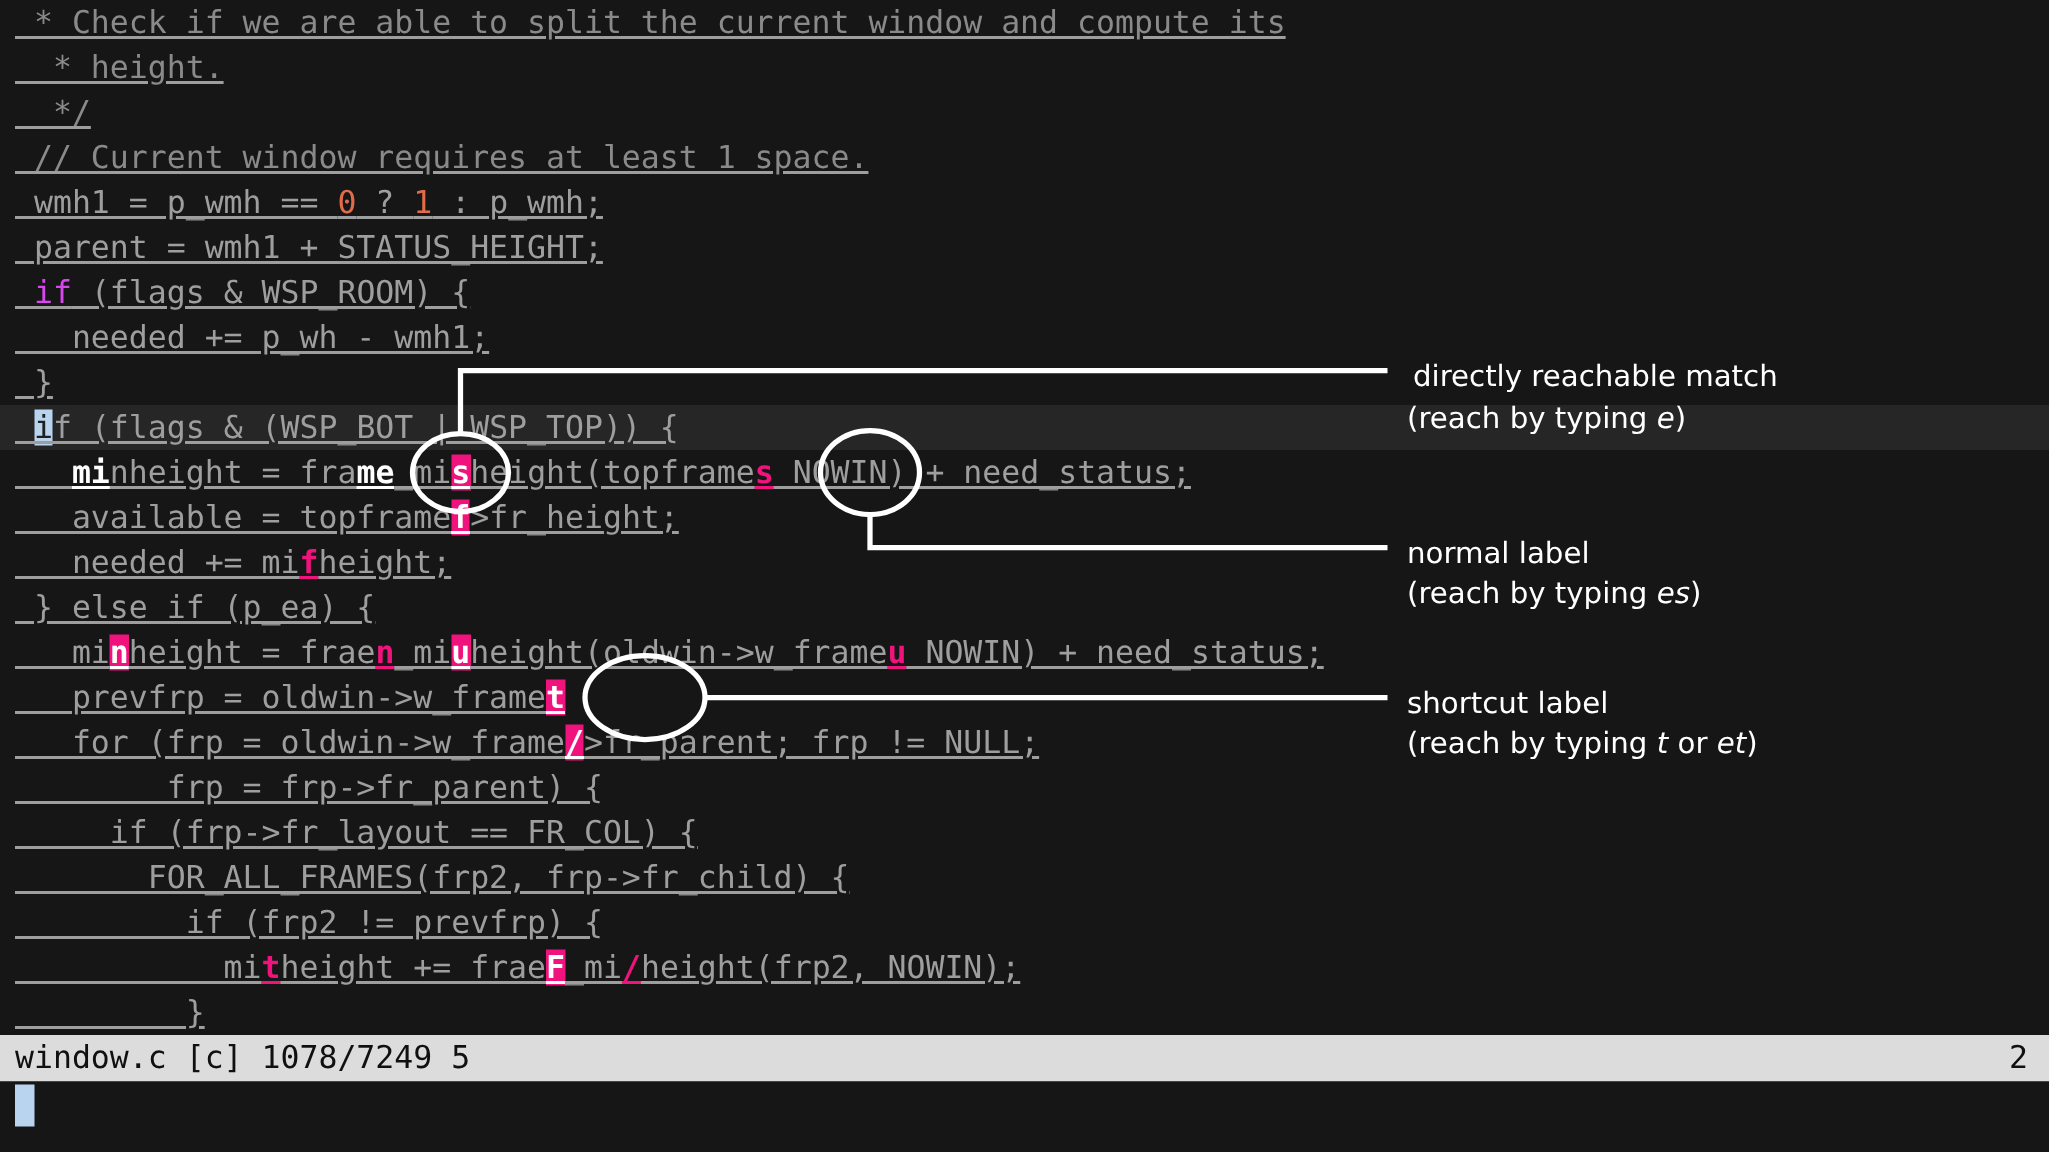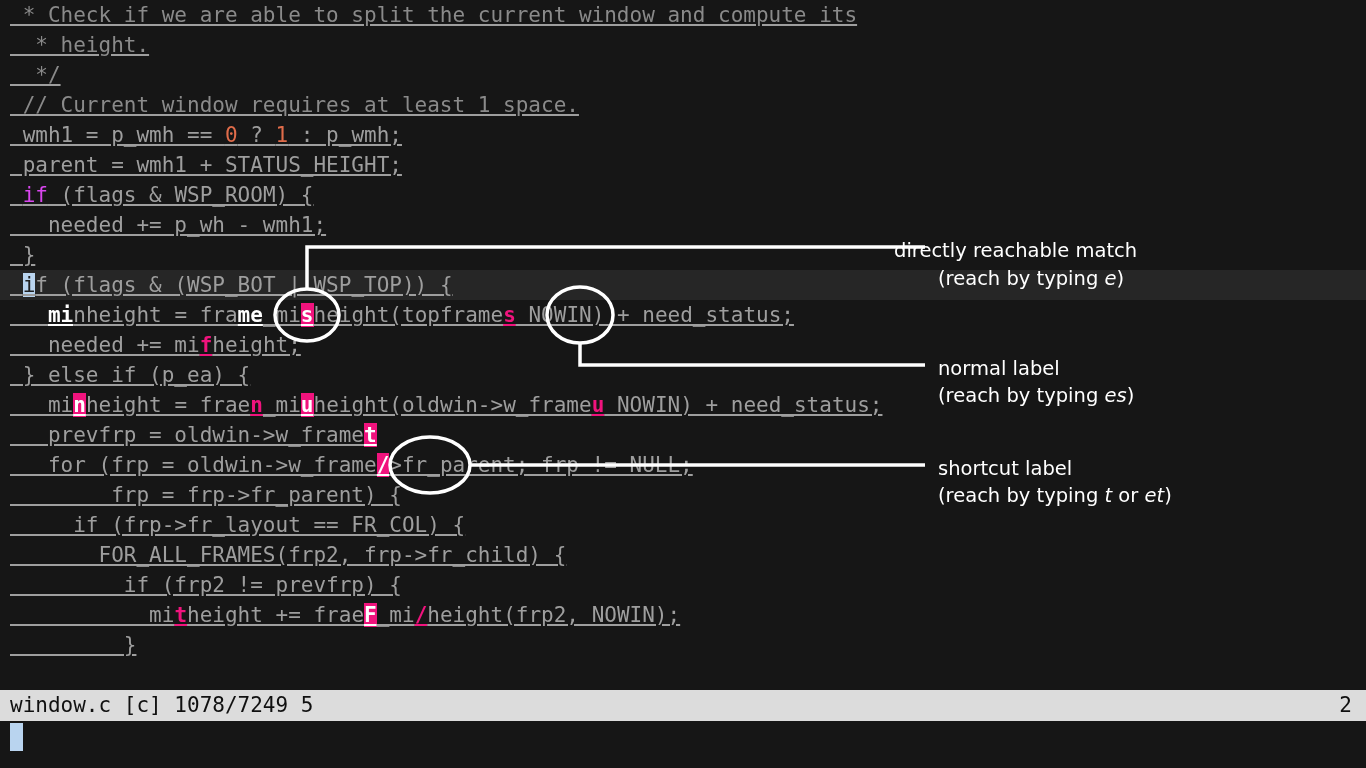--- a/index.html
+++ b/index.html
@@ -136,20 +136,21 @@
       <div class="code-line"><span class="tok-comment">  * height.</span></div>
       <div class="code-line"><span class="tok-comment">  */</span></div>
       <div class="code-line"><span class="tok-comment"> // Current window requires at least 1 space.</span></div>
       <div class="code-line"><span class="tok-plain"> wmh1 = p_wmh == </span><span class="tok-num">0</span><span class="tok-plain"> ? </span><span class="tok-num">1</span><span class="tok-plain"> : p_wmh;</span></div>
       <div class="code-line"><span class="tok-plain"> parent = wmh1 + STATUS_HEIGHT;</span></div>
       <div class="code-line"><span class="tok-plain"> </span><span class="tok-kw">if</span><span class="tok-plain"> (flags &amp; WSP_ROOM) {</span></div>
       <div class="code-line"><span class="tok-plain">   needed += p_wh - wmh1;</span></div>
       <div class="code-line"><span class="tok-plain"> }</span></div>
       <div class="code-line cursorline"><span class="tok-plain"> </span><span class="cursor-block">i</span><span class="tok-plain">f (flags &amp; (WSP_BOT | WSP_TOP)) {</span></div>
       <div class="code-line"><span class="tok-plain">   </span><span class="lbl-direct">mi</span><span class="tok-plain">nheight = fra</span><span class="lbl-direct">me</span><span class="tok-plain">_mi</span><span class="lbl-shortcut">s</span><span class="tok-plain">height(topframe</span><span class="lbl-normal">s</span><span class="tok-plain"> NOWIN) + need_status;</span></div>
+      <div class="code-line"><span class="tok-plain">   available = topframe</span><span class="lbl-shortcut">f</span><span class="tok-plain">&gt;fr_height;</span></div>
       <div class="code-line"><span class="tok-plain">   needed += mi</span><span class="lbl-normal">f</span><span class="tok-plain">height;</span></div>
       <div class="code-line"><span class="tok-plain"> } else if (p_ea) {</span></div>
       <div class="code-line"><span class="tok-plain">   mi</span><span class="lbl-shortcut">n</span><span class="tok-plain">height = frae</span><span class="lbl-normal">n</span><span class="tok-plain">_mi</span><span class="lbl-shortcut">u</span><span class="tok-plain">height(oldwin-&gt;w_frame</span><span class="lbl-normal">u</span><span class="tok-plain"> NOWIN) + need_status;</span></div>
       <div class="code-line"><span class="tok-plain">   prevfrp = oldwin-&gt;w_frame</span><span class="lbl-shortcut">t</span><span class="tok-plain"></span></div>
       <div class="code-line"><span class="tok-plain">   for (frp = oldwin-&gt;w_frame</span><span class="lbl-shortcut">/</span><span class="tok-plain">&gt;fr_parent; frp != NULL;</span></div>
       <div class="code-line"><span class="tok-plain">        frp = frp-&gt;fr_parent) {</span></div>
       <div class="code-line"><span class="tok-plain">     if (frp-&gt;fr_layout == FR_COL) {</span></div>
       <div class="code-line"><span class="tok-plain">       FOR_ALL_FRAMES(frp2, frp-&gt;fr_child) {</span></div>
       <div class="code-line"><span class="tok-plain">         if (frp2 != prevfrp) {</span></div>
       <div class="code-line"><span class="tok-plain">           mi</span><span class="lbl-normal">t</span><span class="tok-plain">height += frae</span><span class="lbl-shortcut">F</span><span class="tok-plain">_mi</span><span class="lbl-normal">/</span><span class="tok-plain">height(frp2, NOWIN);</span></div>
@@ -173,21 +174,21 @@
 
     <ellipse cx="580" cy="315" rx="33" ry="28" fill="none" stroke="#ffffff" stroke-width="3.5"></ellipse>
 
     <path d="M 580 343 L 580 365 L 925 365" fill="none" stroke="#ffffff" stroke-width="3.5"></path>
 
     <ellipse cx="430" cy="465" rx="40" ry="28" fill="none" stroke="#ffffff" stroke-width="3.5"></ellipse>
 
     <path d="M 470 465 L 925 465" fill="none" stroke="#ffffff" stroke-width="3.5"></path>
   </svg>
 
-  <div class="anno-text anno-title" style="left:894px; top:239px;">directly reachable match</div>
+  <div class="anno-text anno-title" style="left:942px; top:239px;">directly reachable match</div>
   <div class="anno-text anno-sub" style="left:938px; top:267px;">
     <span>(reach by typing </span><span class="anno-key">e</span><span>)</span>
   </div>
 
   <div class="anno-text anno-title" style="left:938px; top:357px;">normal label</div>
   <div class="anno-text anno-sub" style="left:938px; top:384px;">
     <span>(reach by typing </span><span class="anno-key">es</span><span>)</span>
   </div>
 
   <div class="anno-text anno-title" style="left:938px; top:457px;">shortcut label</div>

